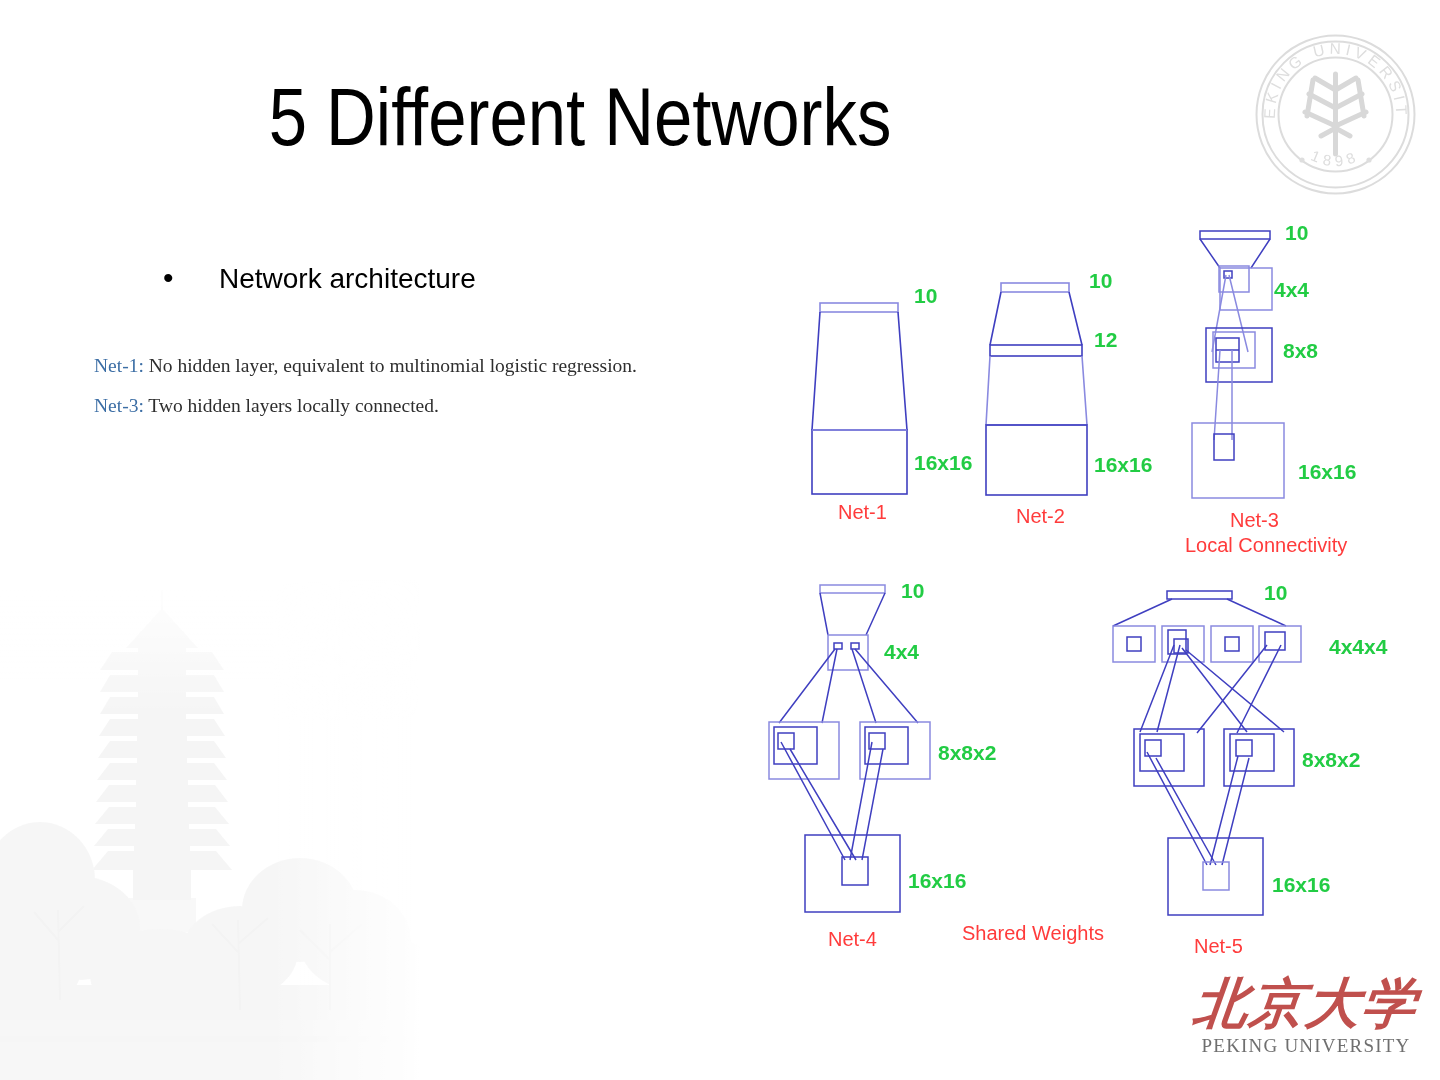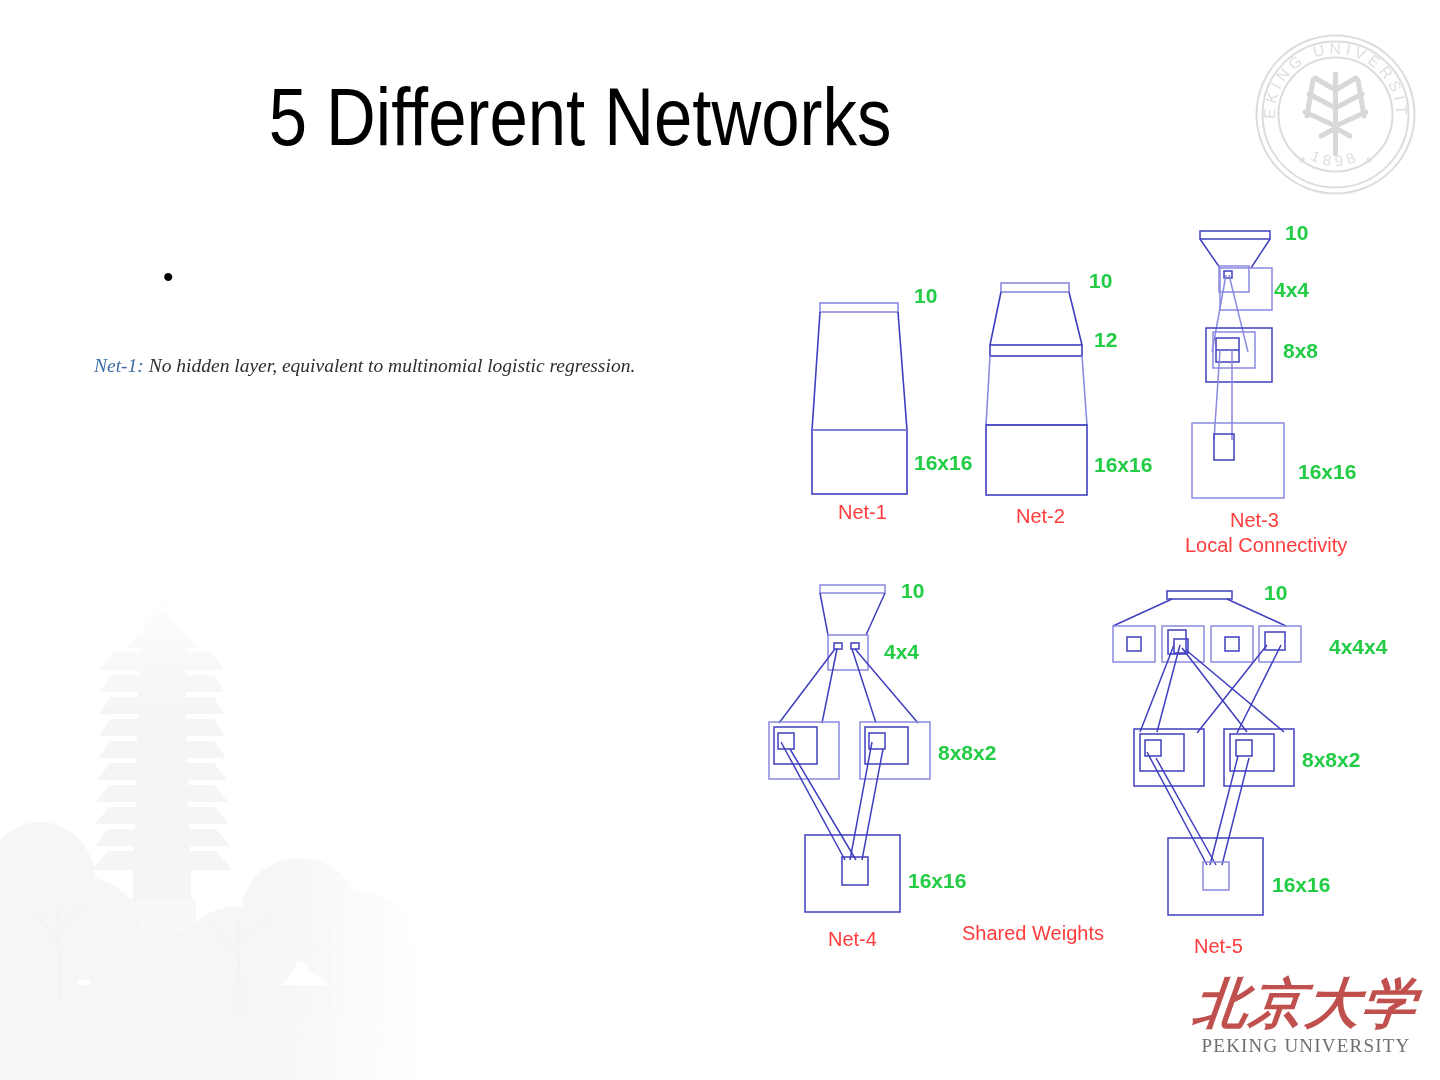--- a/index.html
+++ b/index.html
@@ -40,21 +40,21 @@
     transform:scaleX(.84);transform-origin:center center;
     white-space:nowrap;
   }
 
   
   #bullet-row{position:absolute;left:163px;top:262px;display:flex;align-items:baseline;gap:0;}
   #bullet-row .dot{font-size:30px;line-height:30px;color:#000;width:56px;}
   #bullet-row .txt{font-size:28px;line-height:34px;color:#000;}
 
   
-  #net-list{position:absolute;left:94px;top:355px;width:710px;font-style:italic;}
+  #net-list{position:absolute;left:94px;top:355px;width:710px;}
   #net-list .row{
     font-family:"Liberation Serif","DejaVu Serif",serif;
     font-size:19.5px;line-height:21px;color:#333333;margin-bottom:18.5px;
     white-space:nowrap;
   }
   #net-list .row .key{color:#3c6ea5;}
   #net-list .row .val{color:#2e2e2e;}
   #diagrams{position:absolute;left:0;top:0;width:1440px;height:1080px;pointer-events:none;}
   svg text{font-family:"Liberation Sans","DejaVu Sans",sans-serif;}
   .lbl-dim{fill:#22cc44;font-size:21px;font-weight:bold;}
@@ -165,26 +165,31 @@
       </textPath>
     </text>
     <circle cx="49" cy="128" r="2.6" fill="#dedede"></circle>
     <circle cx="116" cy="128" r="2.6" fill="#dedede"></circle>
   </svg>
 
   <div id="page-title">5 Different Networks</div>
 
   <div id="bullet-row">
     <span class="dot">•</span>
+    <span class="txt">Network architecture</span>
   </div>
 
   <div id="net-list">
     <div class="row">
       <span class="key">Net-1:</span>
       <span class="val">No hidden layer, equivalent to multinomial logistic regression.</span>
+    </div>
+    <div class="row">
+      <span class="key">Net-3:</span>
+      <span class="val">Two hidden layers locally connected.</span>
     </div>
   </div>
 
   <svg id="diagrams" viewBox="0 0 1440 1080" xmlns="http://www.w3.org/2000/svg">
 
     <g fill="none" stroke="#8a8ae0" stroke-width="1.6">
 
       <rect x="820" y="303" width="78" height="9" stroke="#8a8ae0"></rect>
 
       <path d="M820 312 L812 430 M898 312 L907 430" stroke="#3f3fc0"></path>

